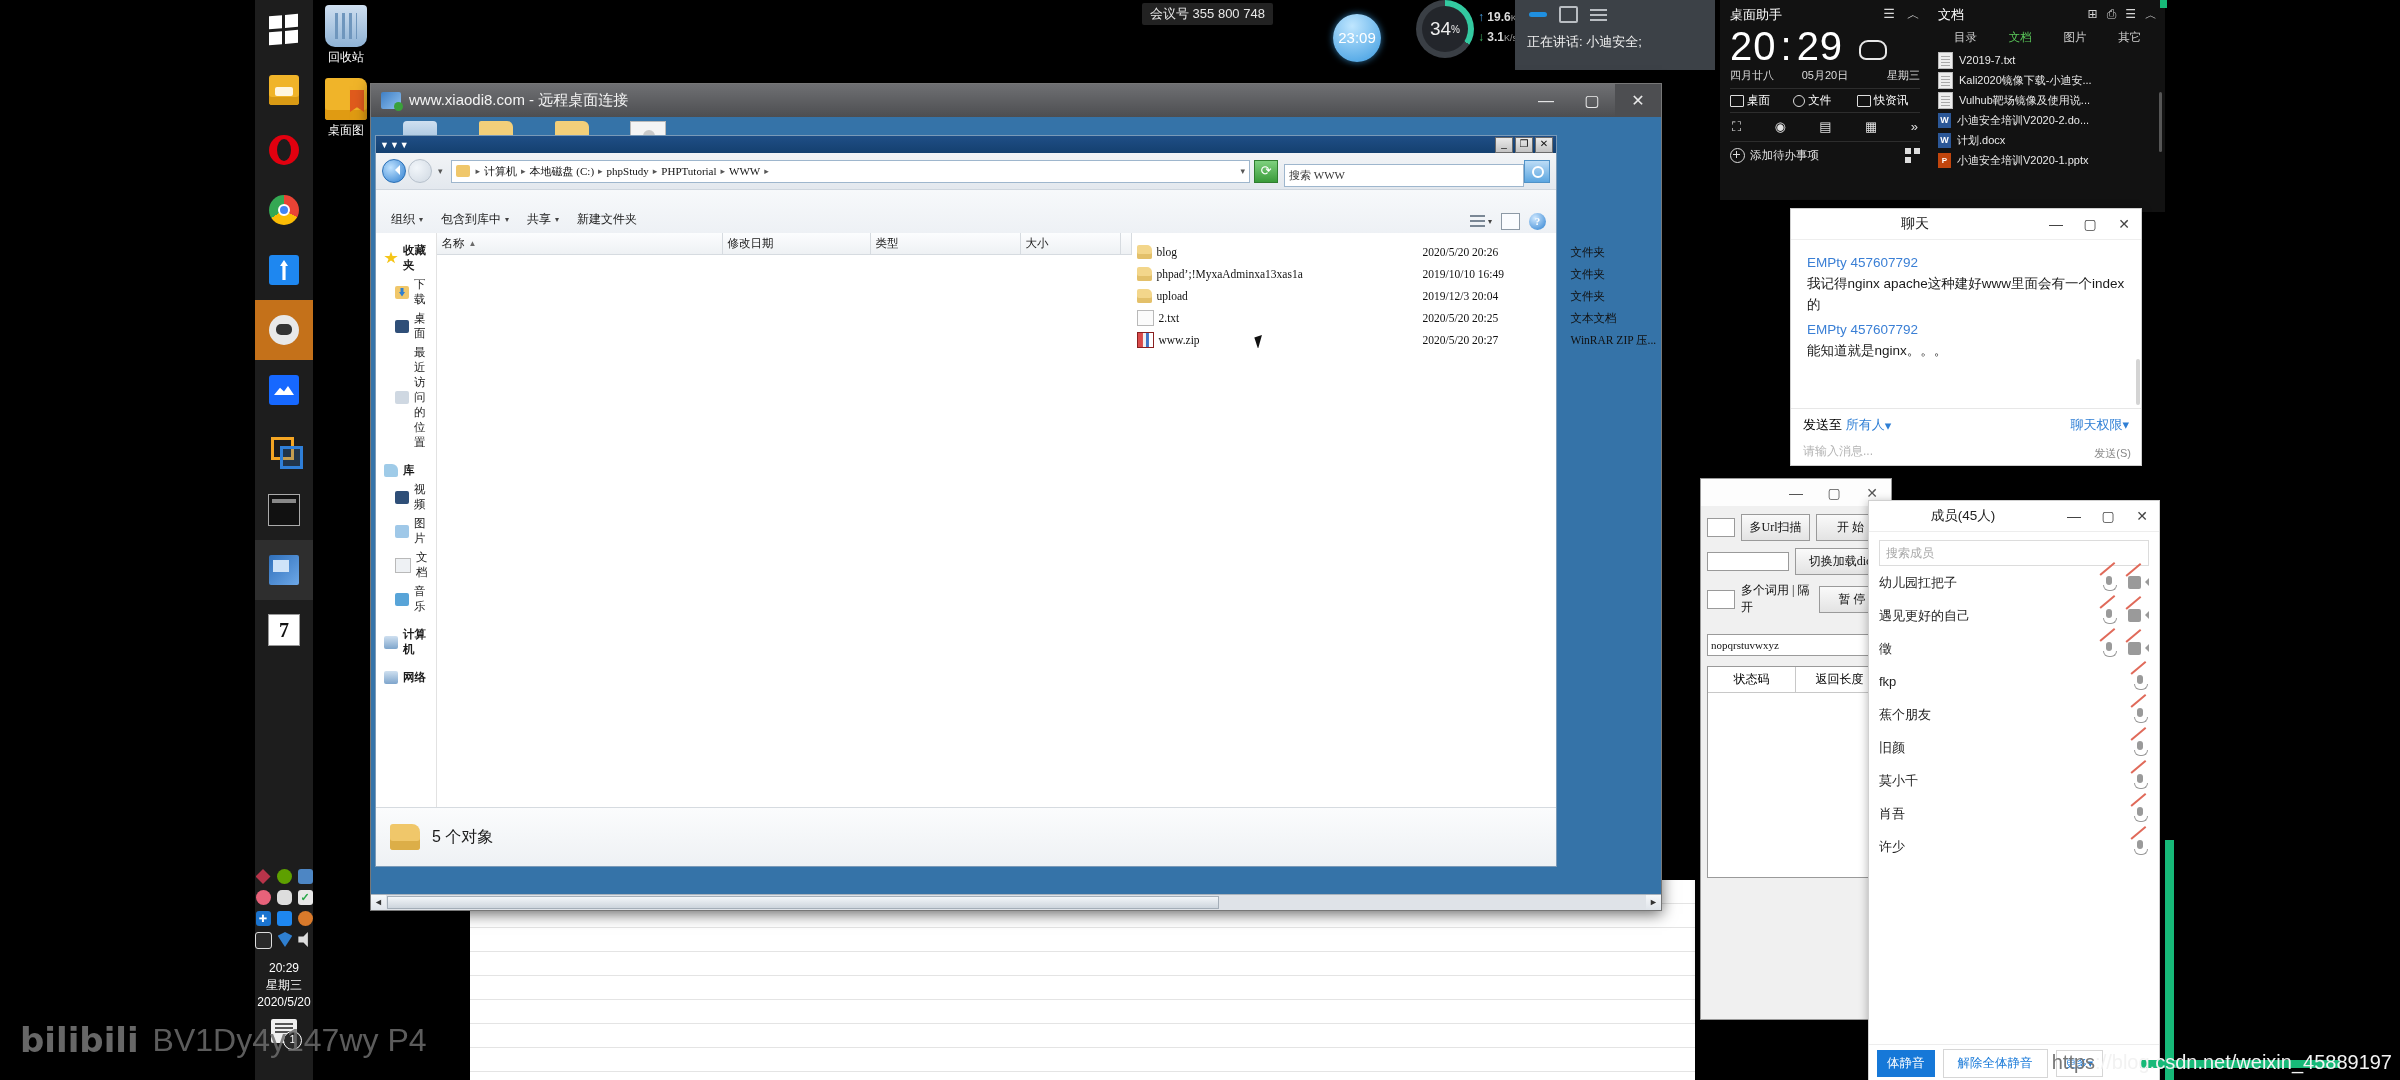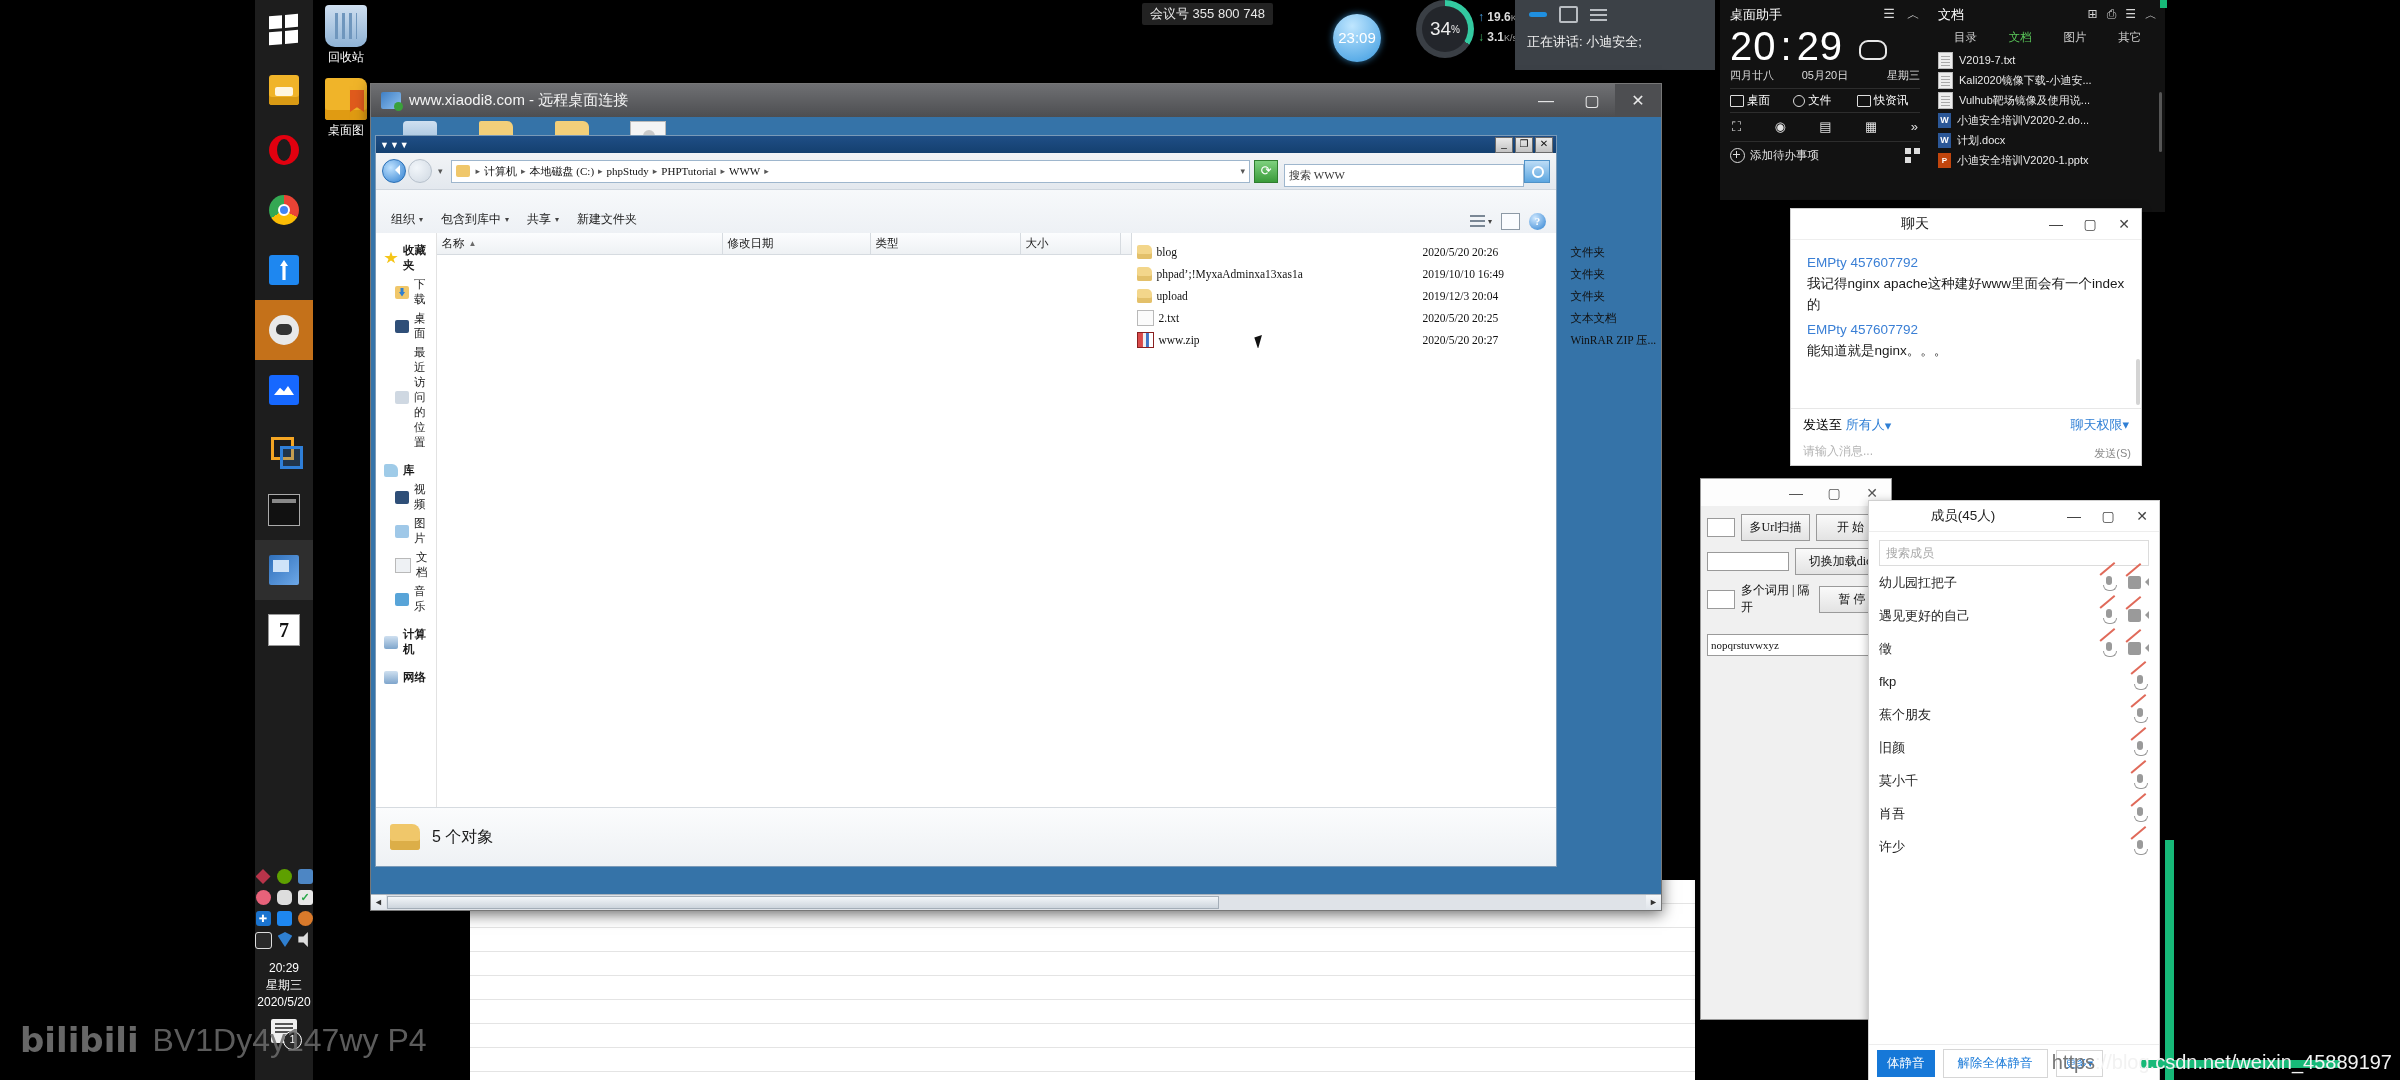--- a/index.html
+++ b/index.html
@@ -761,20 +761,26 @@
     <div style="display:flex;gap:6px;align-items:center;margin-top:7px">
       <div class="t-inp" style="flex:1"></div>
       <div class="t-btn" style="flex:1">切换加载dic</div>
     </div>
     <div style="display:flex;gap:6px;align-items:center;margin-top:7px">
       <div class="t-inp" style="width:26px"></div>
       <div class="t-lbl" style="flex:1">多个词用 | 隔开</div>
       <div class="t-btn" style="width:56px">暂 停</div>
     </div>
     <div class="t-inp" style="margin-top:18px;height:20px;display:flex;align-items:center;padding-left:3px;font-size:11px;color:#111">nopqrstuvwxyz</div>
+    <div id="tool-table">
+      <div class="th">
+        <div>状态码</div>
+        <div>返回长度</div>
+      </div>
+    </div>
   </div>
 </div>
 
 <div class="abs" id="mem">
   <div id="mem-tb" class="noselect">
     <span class="ti">成员(45人)</span>
     <span class="ctl" style="display:flex">
       <span class="cbtn">—</span>
       <span class="cbtn">▢</span>
       <span class="cbtn">✕</span>

